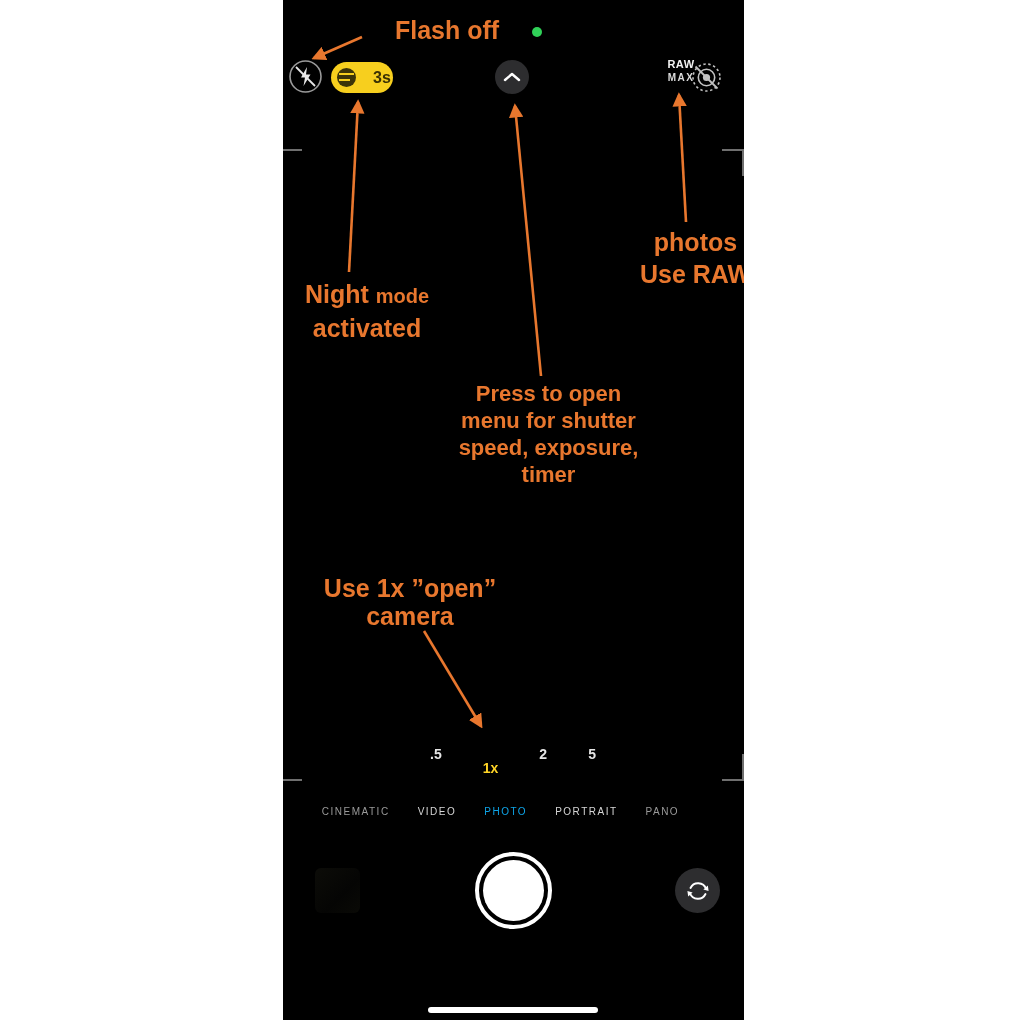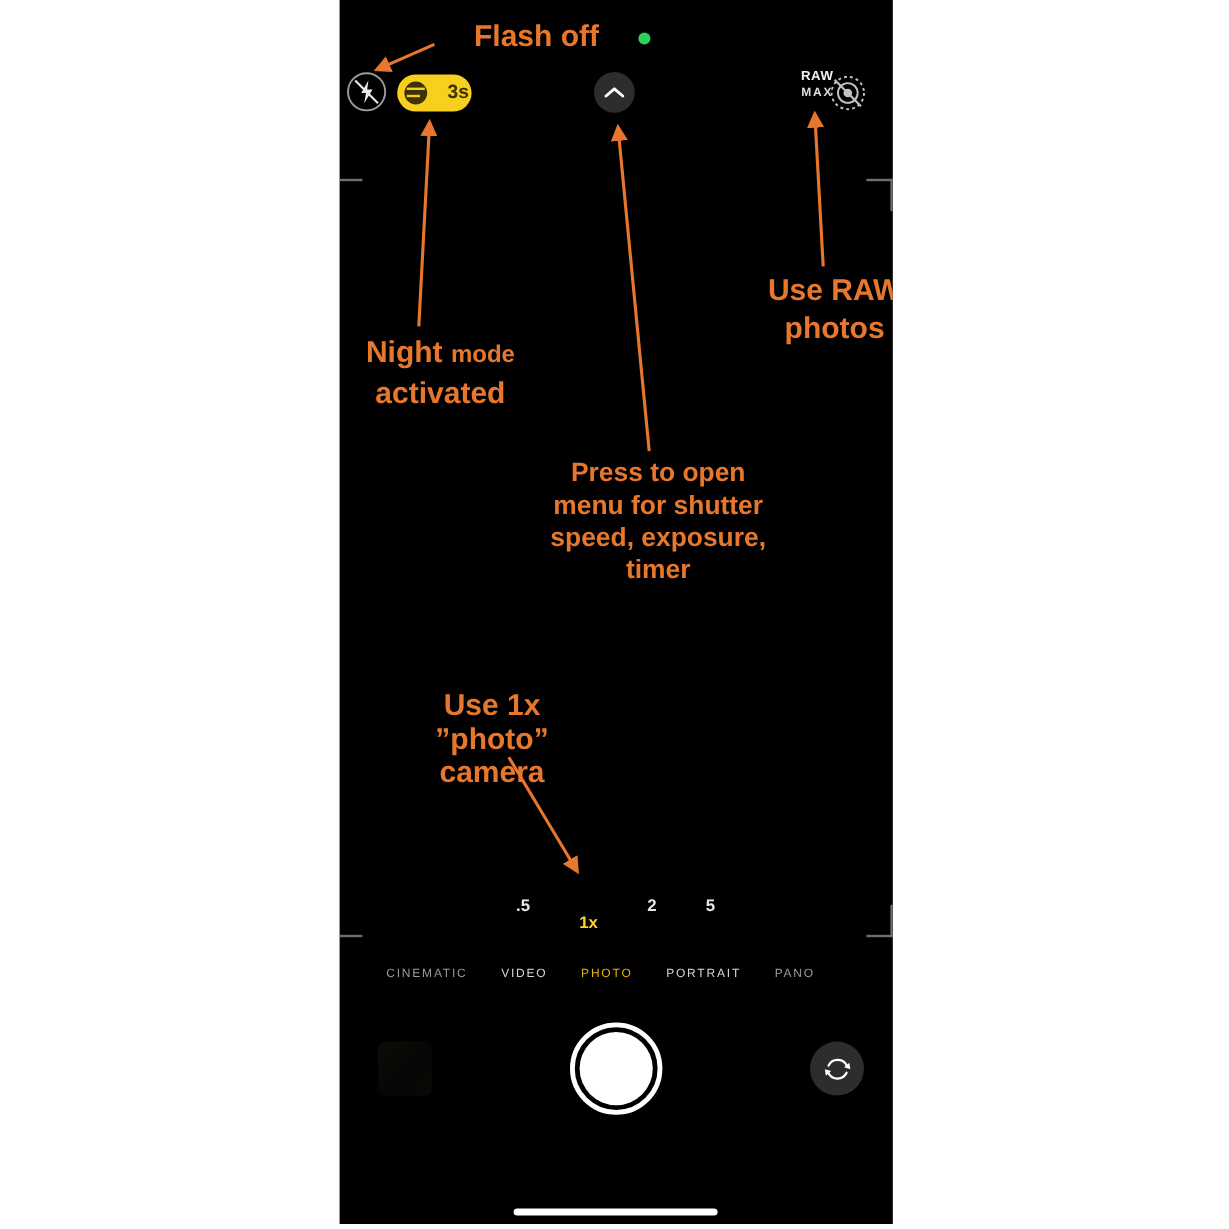--- a/index.html
+++ b/index.html
@@ -66,21 +66,21 @@
 
   
   .mode-row {
     position: absolute; top: 806px; left: 0; width: 461px;
     display: flex; justify-content: center; gap: 28px;
     transform: translateX(-13px);
     white-space: nowrap;
   }
   .mode-item { font-size: 10px; font-weight: 400; letter-spacing: 1.5px; color: #d6d6d6; }
   .mode-item.dim { color: #9a9a9a; }
-  .mode-item.selected { color: #eab308; }
+  .mode-item.selected { color: #0ea5e9; }
 
   
   .thumb {
     position: absolute; left: 32px; top: 868px; width: 45px; height: 45px;
     border-radius: 6px; background: linear-gradient(135deg, #0c0c08 0%, #050504 60%, #0a0a06 100%);
   }
   .shutter {
     position: absolute; left: 192px; top: 852px; width: 77px; height: 77px;
     border-radius: 50%; border: 4px solid #ffffff;
   }
@@ -206,22 +206,22 @@
   </div>
 
   <div class="anno anno-menu">
     <div>Press to open</div>
     <div>menu for shutter</div>
     <div>speed, exposure,</div>
     <div>timer</div>
   </div>
 
   <div class="anno anno-raw">
+    <div>photos</div>
     <div>Use RAW</div>
-    <div>photos</div>
   </div>
 
   <div class="anno anno-1x">
-    <div>Use 1x ”photo”</div>
+    <div>Use 1x ”open”</div>
     <div>camera</div>
   </div>
 
 </div>
 
 </body></html>

